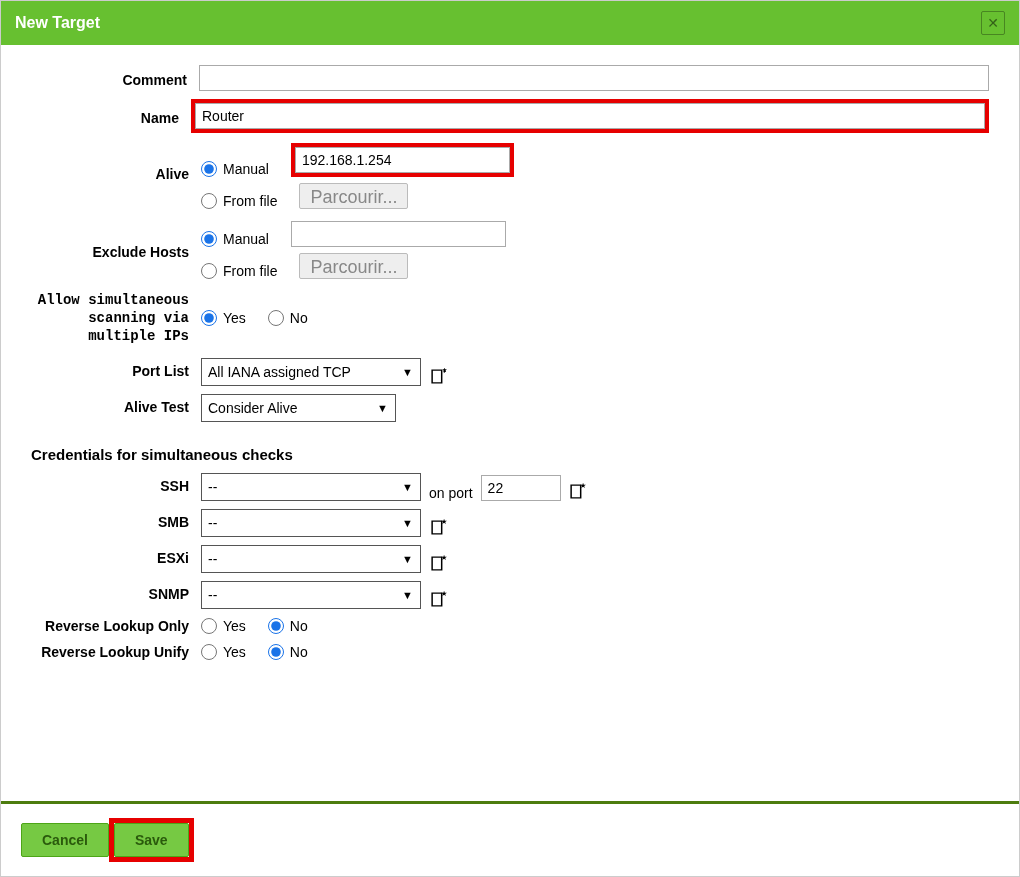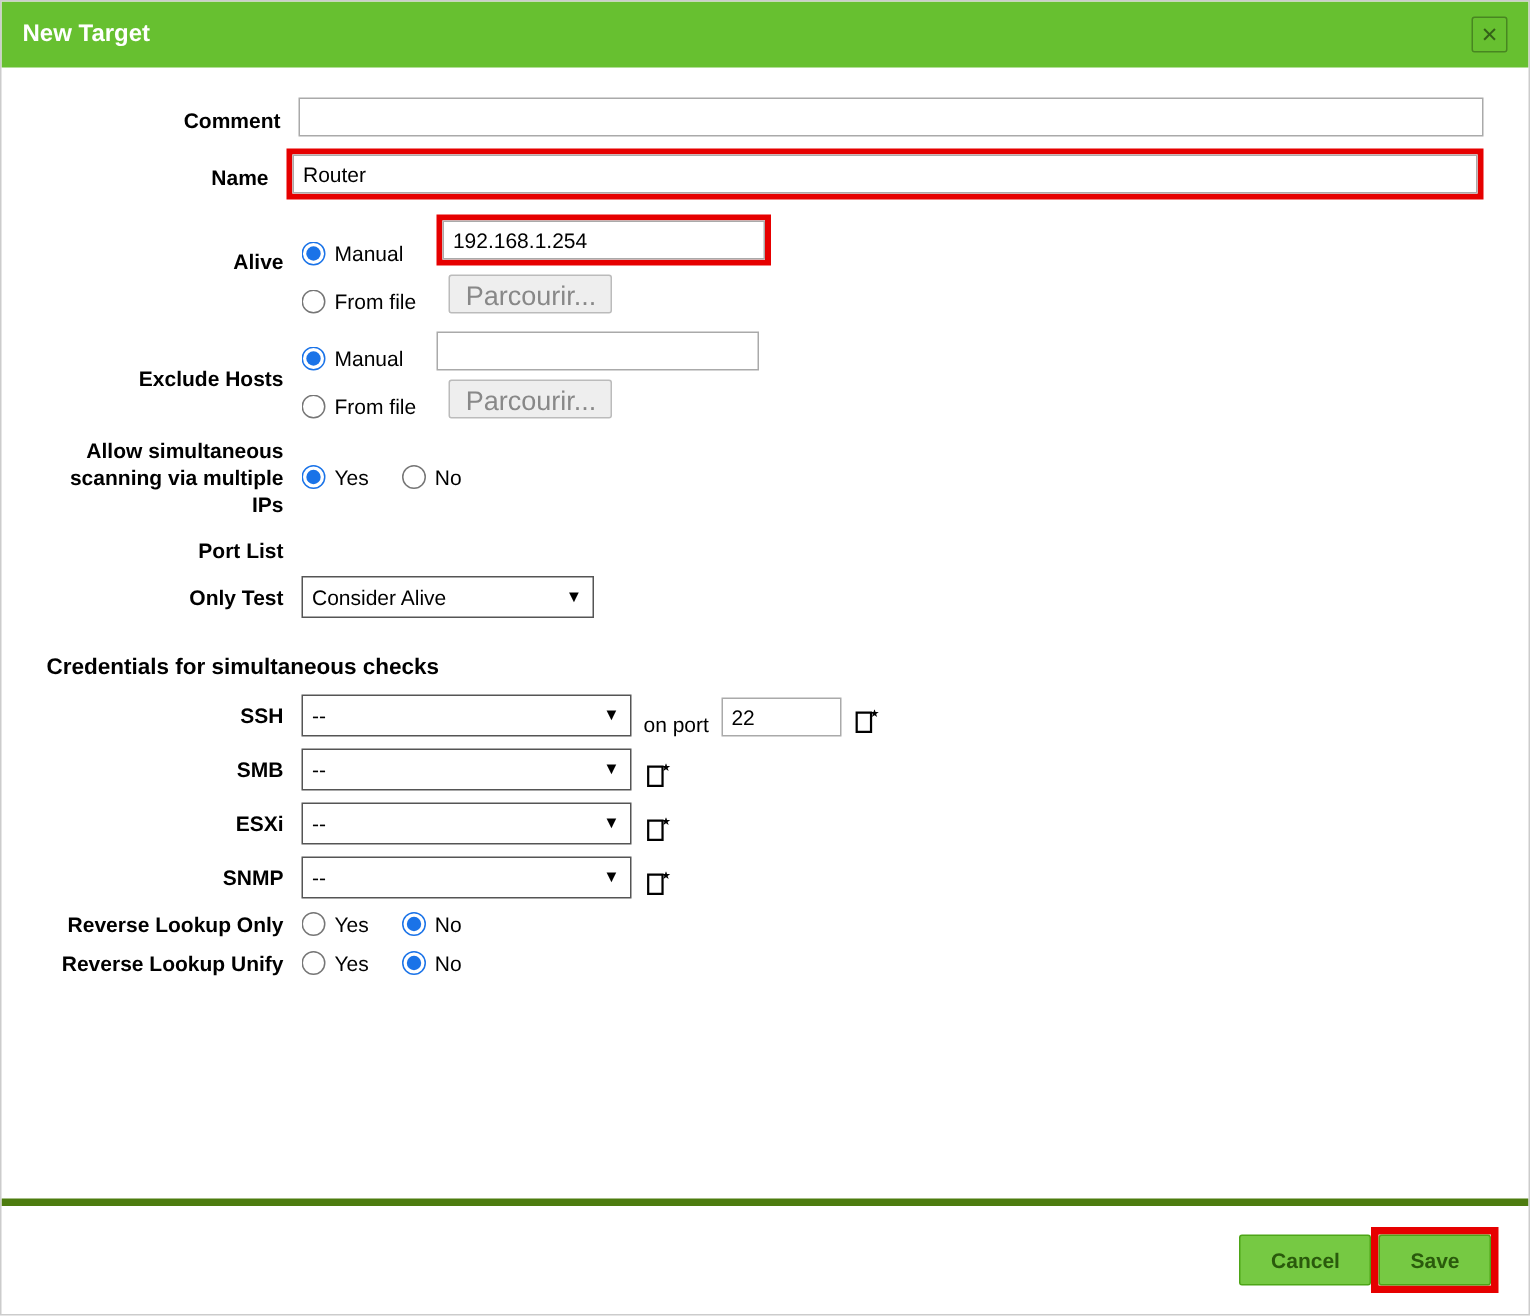--- a/index.html
+++ b/index.html
@@ -21,21 +21,21 @@
     select.custom { border: 1px solid #555; padding: 4px 6px; font-size: 14px; height: 28px; width: 220px; background: #fff; }
     .select-wrap { position: relative; display: inline-block; }
     .select-wrap select { appearance: none; -webkit-appearance:none; padding-right: 30px; }
     .select-wrap::after { content: "▼"; position: absolute; right: 8px; top: 50%; transform: translateY(-50%); pointer-events: none; font-size: 11px; color:#000; }
     .radio-label { display: inline-flex; align-items: center; gap: 6px; margin-right: 14px; cursor: pointer; }
     input[type="radio"] { width: 16px; height: 16px; accent-color: #1a73e8; }
     .file-btn { border: 1px solid #bbb; background: #eee; color: #888; padding: 3px 10px; border-radius: 2px; font-size: 18px; height: 26px; }
     .new-icon { display:inline-flex; align-items:center; justify-content:center; width:18px; height:18px; cursor:pointer; }
     .new-icon svg { width: 17px; height: 17px; }
     .section-title { font-weight: 700; font-size: 15px; margin: 24px 0 10px 0; }
-    .footer { display: flex; justify-content: flex-end; align-items: center; padding: 14px 20px; border-top: 5px solid #4d7c0f; }
+    .footer { display: flex; justify-content: flex-start; align-items: center; padding: 14px 20px; border-top: 3px solid #4d7c0f; }
     .btn { height: 34px; padding: 0 20px; font-size: 14px; font-weight: 600; border: 1px solid #4da517; background: #76c943; color: #2a5a0c; cursor: pointer; border-radius: 2px; }
     .btn.save { color: #2a5a0c; }
     .btn-red-wrap { border: 5px solid #e60000; display:inline-block; }
     .on-port-label { font-size: 14px; }
     .multiline-label { display:flex; flex-direction:column; align-items:flex-end; }
   </style>
 </head>
 <body>
 
 <div class="titlebar">
@@ -99,43 +99,59 @@
         <label class="radio-label">
           <input type="radio" name="exclude" style="">
           <span>From file</span>
         </label>
         <button class="file-btn">Parcourir...</button>
       </div>
     </div>
   </div>
 
   <div class="form-row align-center" style="margin-top:12px;">
-    <div class="label-col" style="padding-top:0;">
+    <div class="label-col" style="padding-top:0;font-family:Liberation Mono, monospace;">
       <div class="multiline-label">Allow simultaneous scanning via multiple IPs</div>
     </div>
     <div class="field-col">
       <div class="field-inline">
         <label class="radio-label">
           <input type="radio" name="allow" checked="" style="">
           <span>Yes</span>
         </label>
         <label class="radio-label">
           <input type="radio" name="allow" style="">
           <span>No</span>
         </label>
       </div>
     </div>
   </div>
 
   <div class="form-row align-center" style="margin-top:12px;">
     <div class="label-col" style="padding-top:0;">Port List</div>
-  </div>
-
-  <div class="form-row align-center">
-    <div class="label-col" style="padding-top:0;">Only Test</div>
+    <div class="field-col">
+      <div class="field-inline">
+        <div class="select-wrap">
+          <select class="custom">
+            <option>All IANA assigned TCP</option>
+          </select>
+        </div>
+        <span class="new-icon">
+          <svg viewBox="0 0 16 16">
+              <path d="M2 2 h9 v12 h-9 z" fill="none" stroke="#000" stroke-width="1.4"></path>
+              <path d="M13 1 l2 2 l-2 2 z M12 0 l1 1" fill="#000"></path>
+              <text x="11" y="4" font-size="6">★</text>
+            </svg>
+        </span>
+      </div>
+    </div>
+  </div>
+
+  <div class="form-row align-center">
+    <div class="label-col" style="padding-top:0;">Alive Test</div>
     <div class="field-col">
       <div class="field-inline">
         <div class="select-wrap">
           <select class="custom" style="width:195px;">
             <option>Consider Alive</option>
           </select>
         </div>
       </div>
     </div>
   </div>

